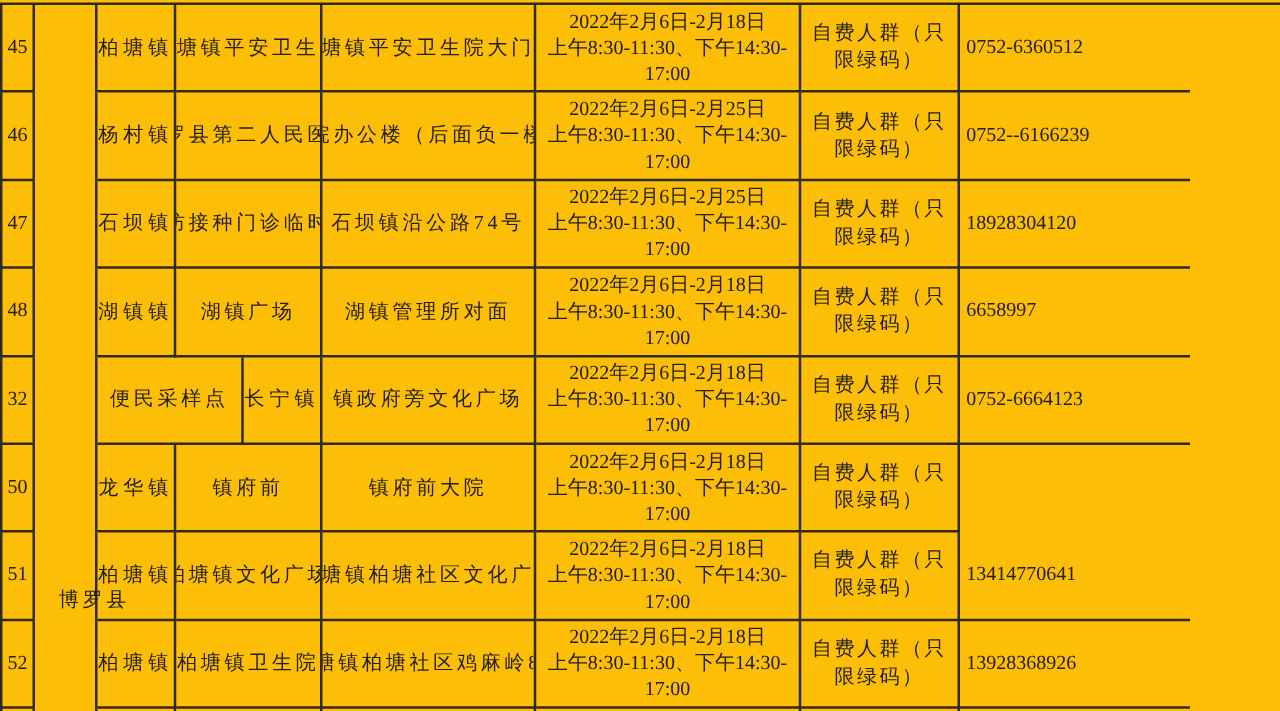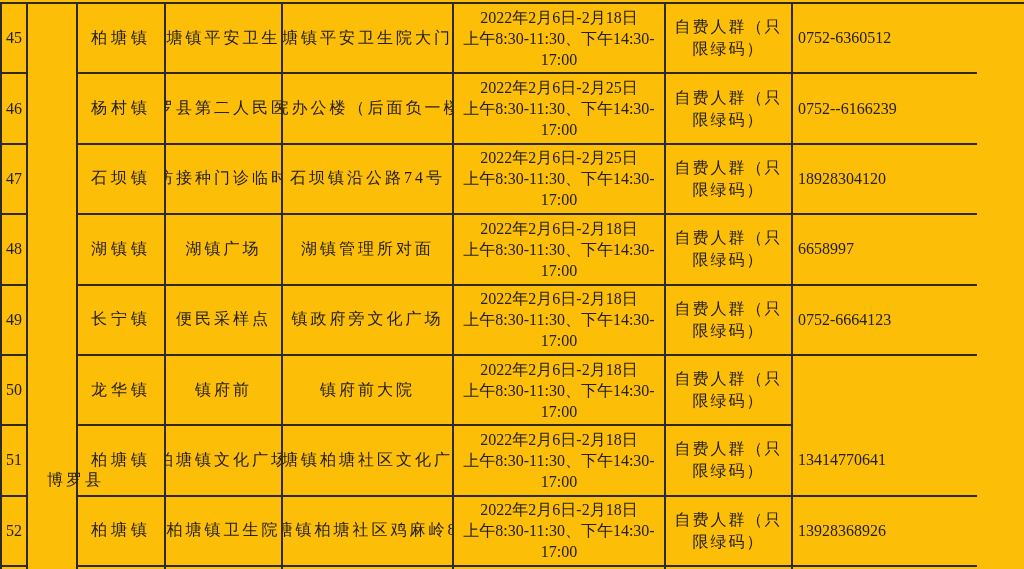--- a/index.html
+++ b/index.html
@@ -25,21 +25,21 @@
     border-bottom:2px solid #2e2a20;
     display:flex;flex-direction:column;justify-content:center;align-items:center;
     overflow:hidden;
     white-space:nowrap;
     font-size:16px;
     text-align:center;
   }
   .sliver .cell{border-bottom:none;}
   .c-no{width:28px;border-left:2px solid #2e2a20;}
   .c-county{width:50px;border-bottom:none;}
-  .c-town{width:88px;letter-spacing:4px;}
+  .c-town{width:63px;letter-spacing:4px;}
   .c-site{width:117px;letter-spacing:3px;}
   .c-addr{width:171px;letter-spacing:3px;}
   .c-time{width:212px;white-space:pre-line;line-height:21px;}
   .c-fee{width:127px;white-space:pre-line;letter-spacing:2px;line-height:22px;}
   .c-phone{width:184px;border-right:none;justify-content:center;align-items:flex-start;padding-left:5px;}
   .county-label{
     position:absolute;
     left:47px;top:470px;width:56px;
     text-align:right;
     letter-spacing:3px;
@@ -104,24 +104,24 @@
     <div class="cell c-addr">湖镇管理所对面</div>
     <div class="cell c-time">2022年2月6日-2月18日
 上午8:30-11:30、下午14:30-
 17:00</div>
     <div class="cell c-fee">自费人群（只
 限绿码）</div>
     <div class="cell c-phone">6658997</div>
   </div>
 
   <div class="row">
-    <div class="cell c-no">49</div>
+    <div class="cell c-no">32</div>
     <div class="cell c-county"></div>
+    <div class="cell c-site">便民采样点</div>
     <div class="cell c-town">长宁镇</div>
-    <div class="cell c-site">便民采样点</div>
     <div class="cell c-addr">镇政府旁文化广场</div>
     <div class="cell c-time">2022年2月6日-2月18日
 上午8:30-11:30、下午14:30-
 17:00</div>
     <div class="cell c-fee">自费人群（只
 限绿码）</div>
     <div class="cell c-phone">0752-6664123</div>
   </div>
 
   <div class="row">

